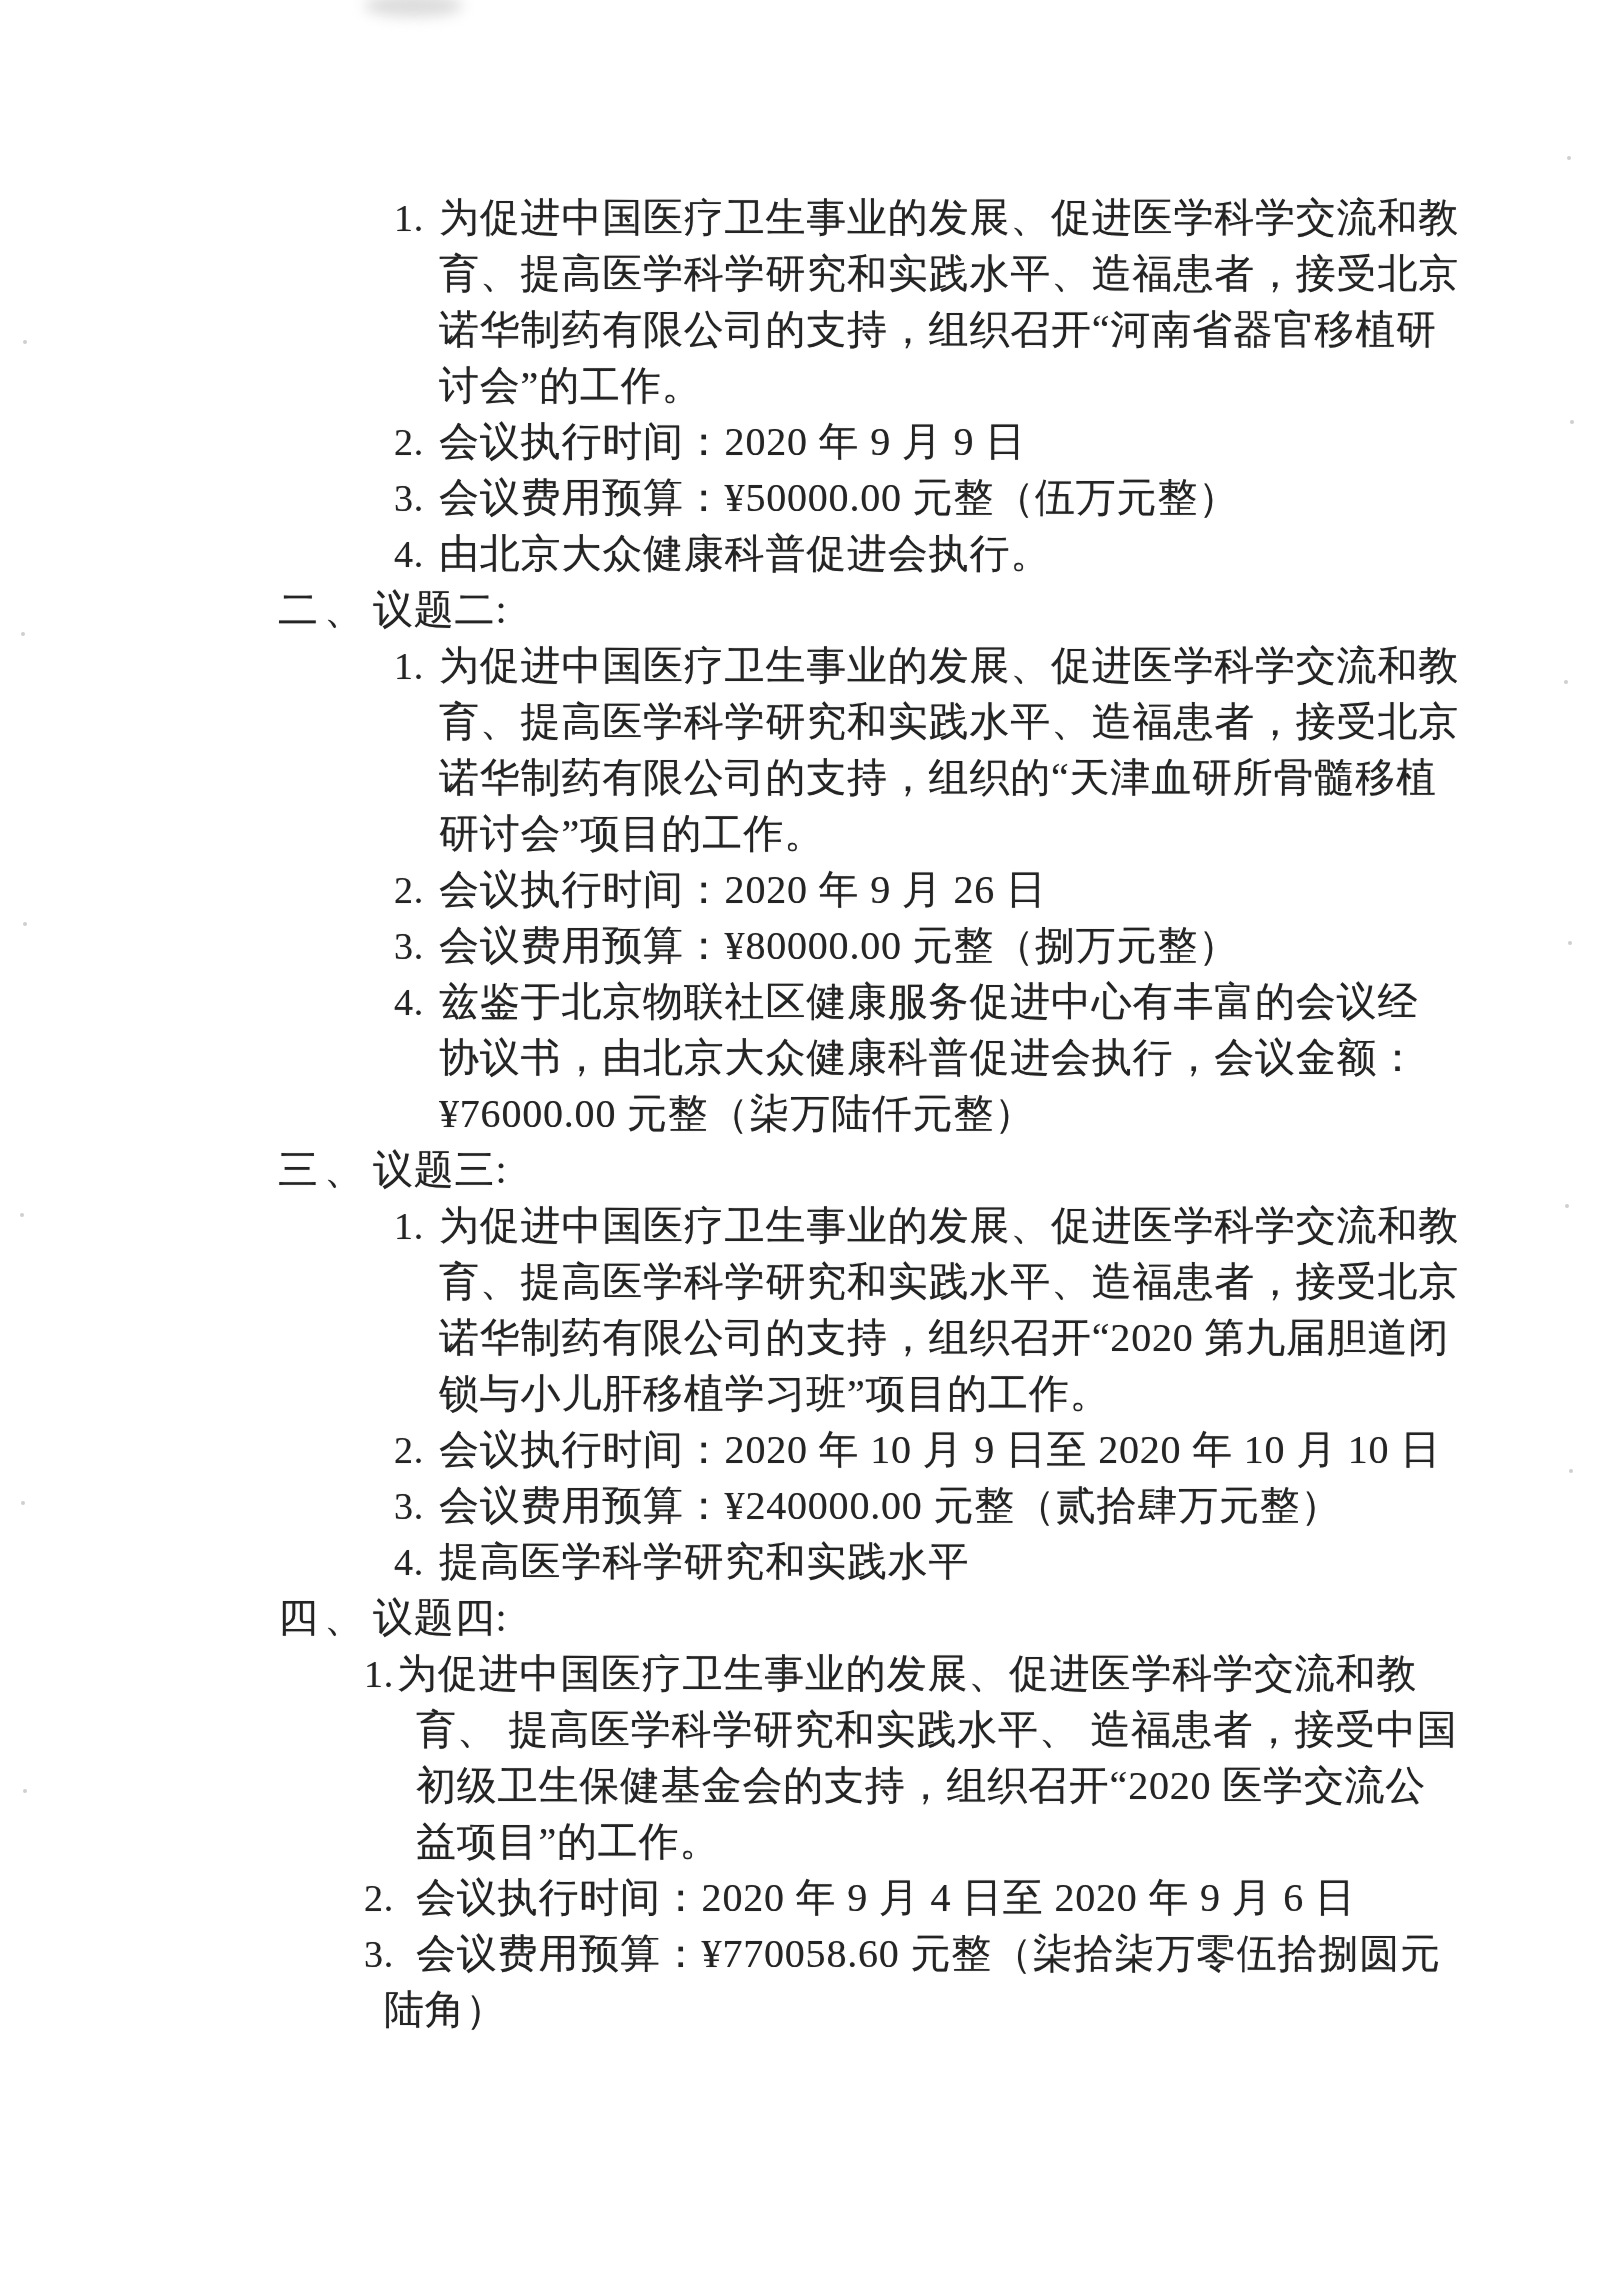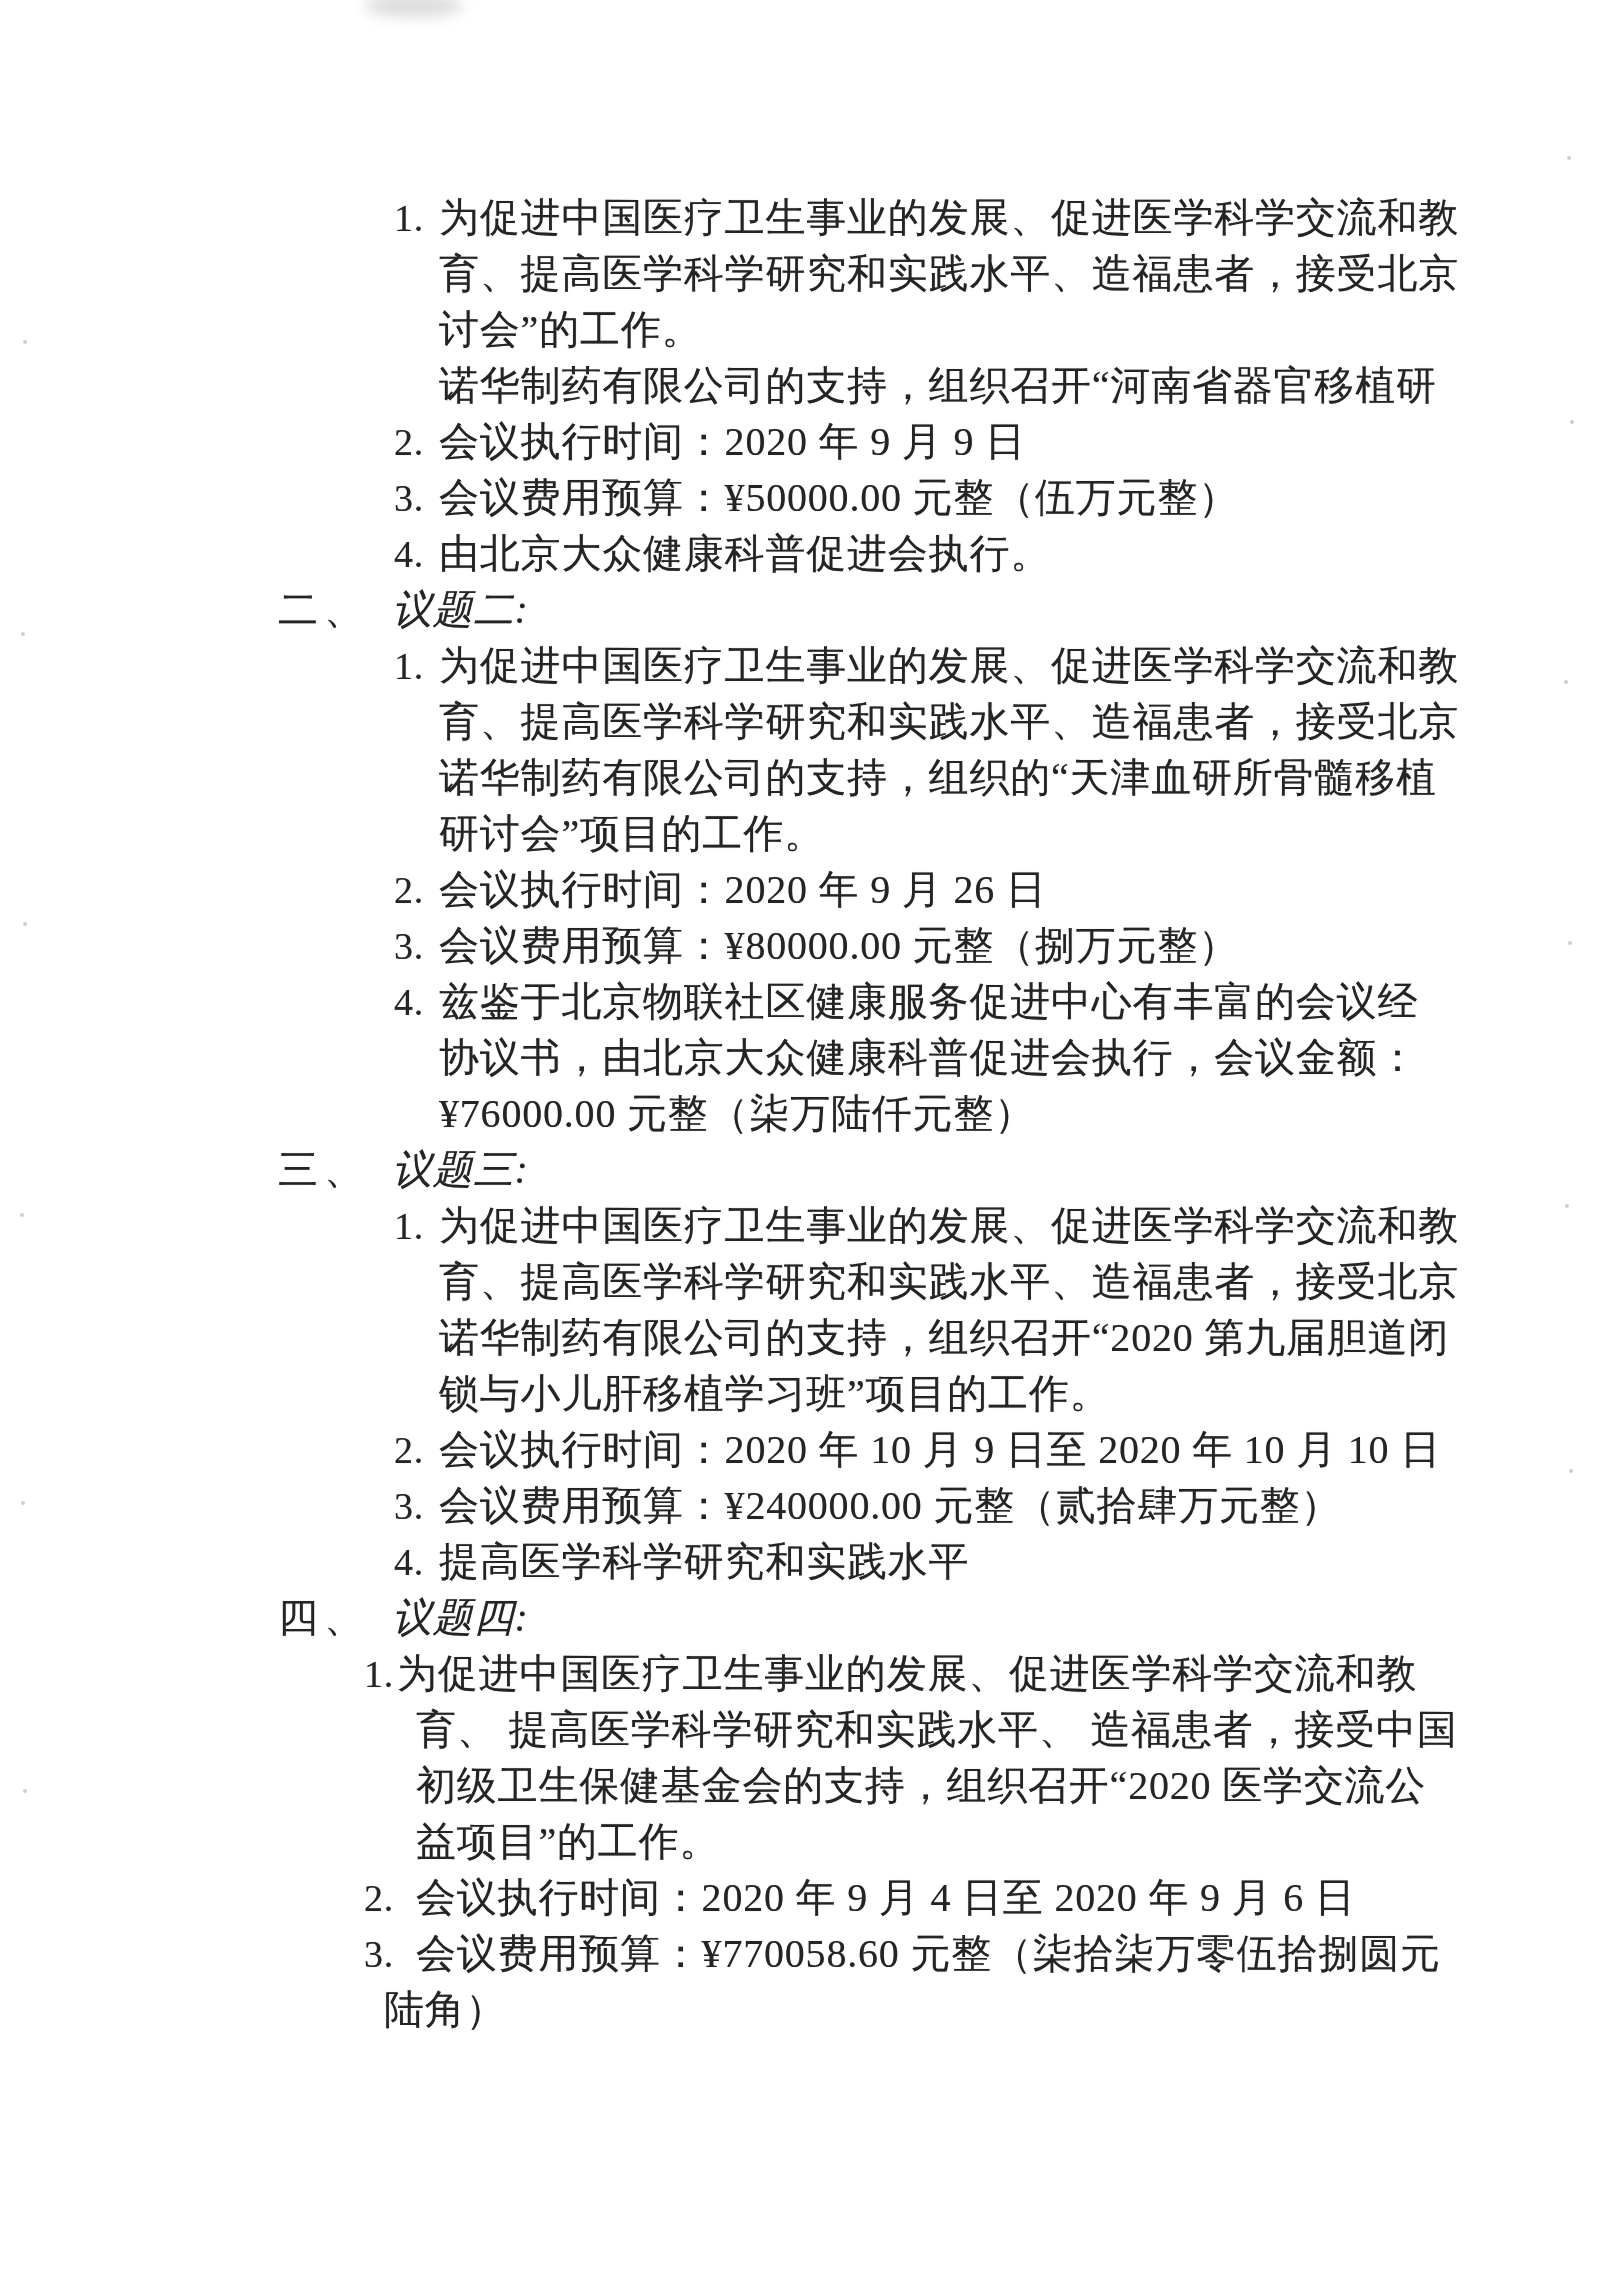--- a/index.html
+++ b/index.html
@@ -12,21 +12,21 @@
     overflow:hidden;
   }
   .page{position:absolute;inset:0;background:#ffffff;}
   .doc{position:absolute;top:190px;left:0;width:1619px;}
   .line{position:relative;height:56px;line-height:56px;white-space:nowrap;
         font-size:40px;letter-spacing:0.8px;
         text-shadow:0 0 0.8px rgba(20,20,20,.45);}
   .num{position:absolute;left:394px;font-size:38px;}
   .txt{position:absolute;left:439px;}
   .header .marker{position:absolute;left:278px;letter-spacing:6px;}
-  .header .htxt{position:absolute;left:392px;font-style:italic;}
+  .header .htxt{position:absolute;left:373px;}
   .s4 .num{left:364px;}
   .s4 .txt{left:416px;}
   .s4 .txt-tight{left:397px;}
   .s4 .outdent{left:384px;}
   
   .smudge{position:absolute;top:-6px;left:364px;width:99px;height:23px;
           background:#bfbfbf;border-radius:50%;filter:blur(6.9px);opacity:.55;}
   .speck{position:absolute;width:3.8px;height:3.8px;border-radius:50%;
          background:#a8a8a8;opacity:.55;}
 </style>
@@ -52,24 +52,24 @@
   <div class="doc">
 
     <div class="line">
       <span class="num">1.</span>
       <span class="txt">为促进中国医疗卫生事业的发展、促进医学科学交流和教</span>
     </div>
     <div class="line">
       <span class="txt">育、提高医学科学研究和实践水平、造福患者，接受北京</span>
     </div>
     <div class="line">
-      <span class="txt">讨会”的工作。</span>
+      <span class="txt">诺华制药有限公司的支持，组织召开“河南省器官移植研</span>
     </div>
     <div class="line">
-      <span class="txt">诺华制药有限公司的支持，组织召开“河南省器官移植研</span>
+      <span class="txt">讨会”的工作。</span>
     </div>
     <div class="line">
       <span class="num">2.</span>
       <span class="txt">会议执行时间：2020 年 9 月 9 日</span>
     </div>
     <div class="line">
       <span class="num">3.</span>
       <span class="txt">会议费用预算：¥50000.00 元整（伍万元整）</span>
     </div>
     <div class="line">

